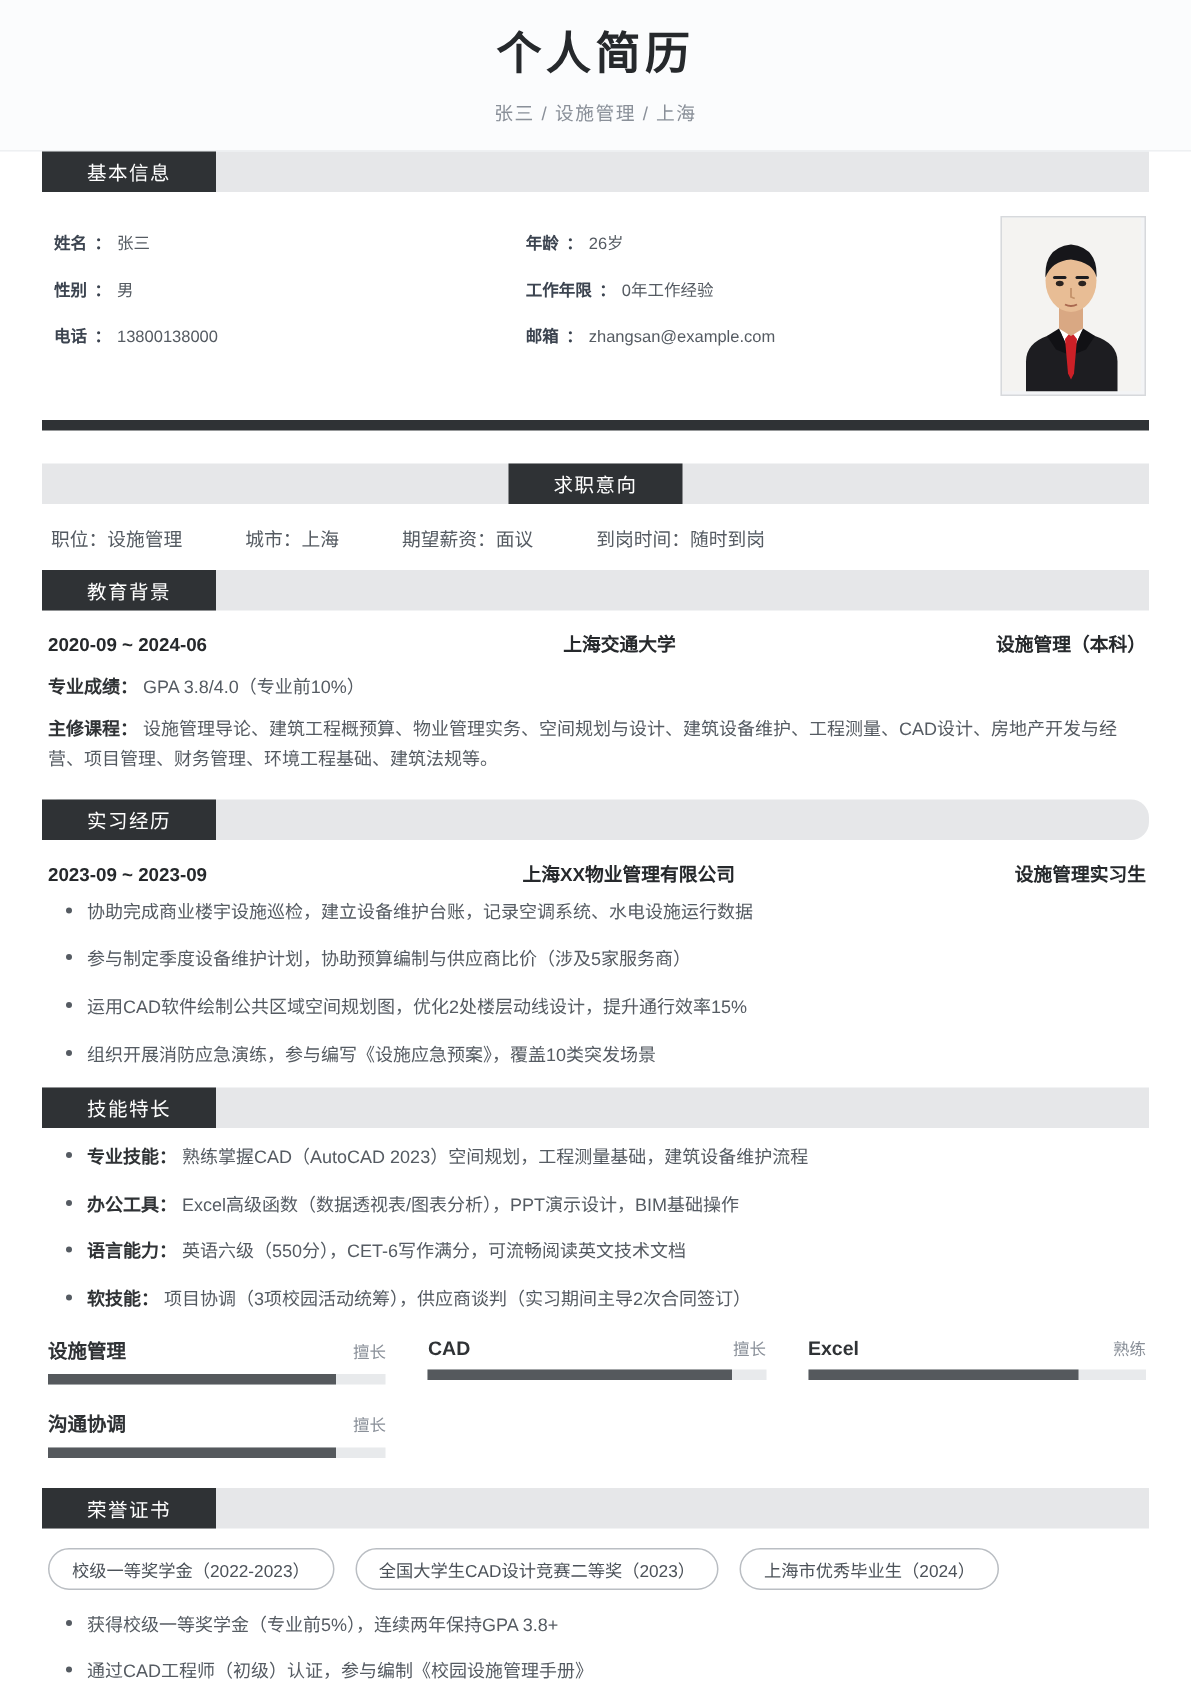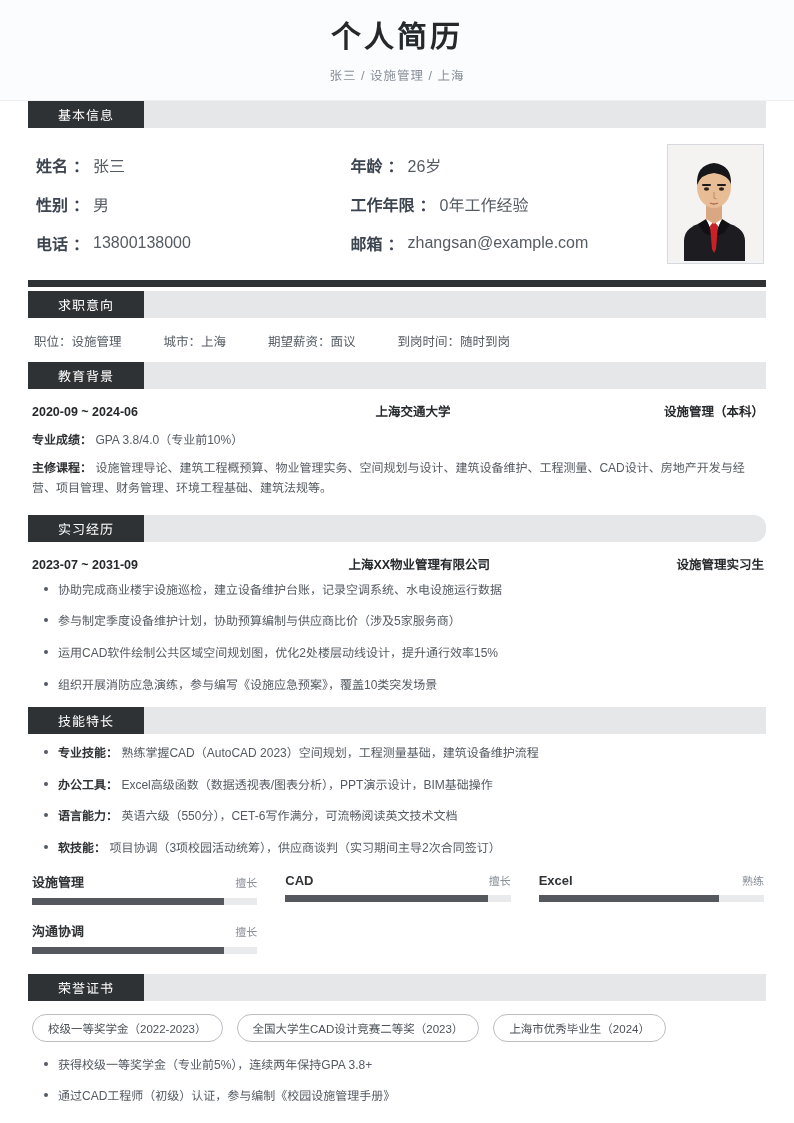--- a/index.html
+++ b/index.html
@@ -78,22 +78,22 @@
   }
   .basic-grid {
     flex: 1;
     display: grid;
     grid-template-columns: 1fr 1fr;
     row-gap: 15px;
     padding-top: 9px;
   }
   .field {
     display: flex;
-    align-items: center;
-    font-size: 16px;
+    align-items: flex-end;
+    font-size: 11px;
     padding-left: 8px;
   }
   .field-label {
     font-weight: bold;
     color: #3c4450;
     white-space: nowrap;
   }
   .field-colon {
     color: #3c4450;
     font-weight: bold;
@@ -304,21 +304,21 @@
 
           <path d="M46 47 L46 53 L48.5 54" stroke="#c4926a" stroke-width="1.2" fill="none"></path>
           <path d="M42 58 Q46 60 50 58" stroke="#a9684f" stroke-width="1.3" fill="none"></path>
         </svg>
       </div>
     </div>
   </div>
 
   <div class="dark-rule"></div>
 
-  <div class="sec-bar" style="margin-top:4px;">
+  <div class="sec-bar" style="margin-top:22px;justify-content:center;">
     <div class="sec-tab">求职意向</div>
   </div>
   <div class="sec-body">
     <div class="intent-row">
       <span>职位：设施管理</span>
       <span>城市：上海</span>
       <span>期望薪资：面议</span>
       <span>到岗时间：随时到岗</span>
     </div>
   </div>
@@ -340,21 +340,21 @@
       <b>主修课程</b><b>：</b>
       <span>设施管理导论、建筑工程概预算、物业管理实务、空间规划与设计、建筑设备维护、工程测量、CAD设计、房地产开发与经营、项目管理、财务管理、环境工程基础、建筑法规等。</span>
     </div>
   </div>
 
   <div class="sec-bar" style="margin-top:16px;border-radius:12px;">
     <div class="sec-tab">实习经历</div>
   </div>
   <div class="sec-body">
     <div class="entry-head">
-      <span class="left">2023-07 ~ 2031-09</span>
+      <span class="left">2023-09 ~ 2023-09</span>
       <span class="mid">上海XX物业管理有限公司</span>
       <span class="right">设施管理实习生</span>
     </div>
     <ul class="bullets">
       <li>协助完成商业楼宇设施巡检，建立设备维护台账，记录空调系统、水电设施运行数据</li>
       <li>参与制定季度设备维护计划，协助预算编制与供应商比价（涉及5家服务商）</li>
       <li>运用CAD软件绘制公共区域空间规划图，优化2处楼层动线设计，提升通行效率15%</li>
       <li>组织开展消防应急演练，参与编写《设施应急预案》，覆盖10类突发场景</li>
     </ul>
   </div>

